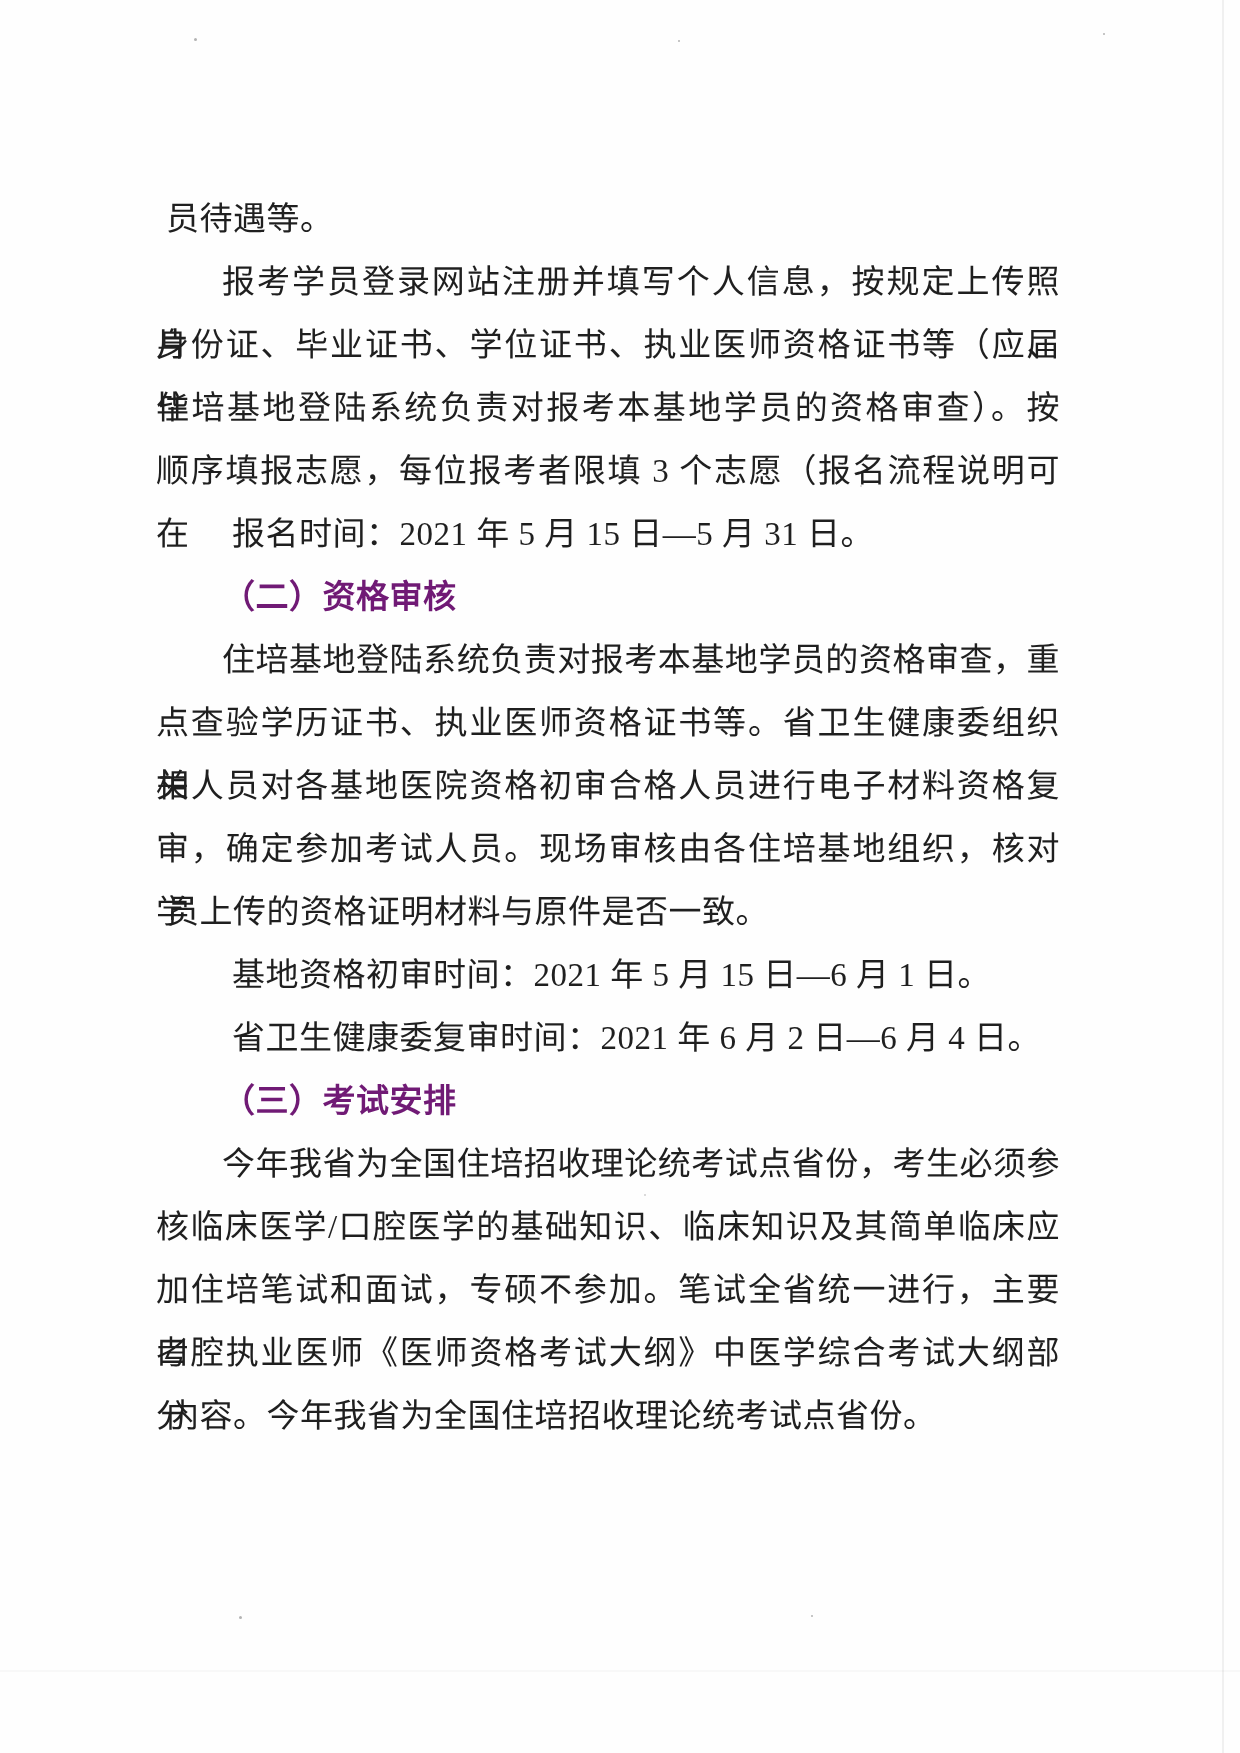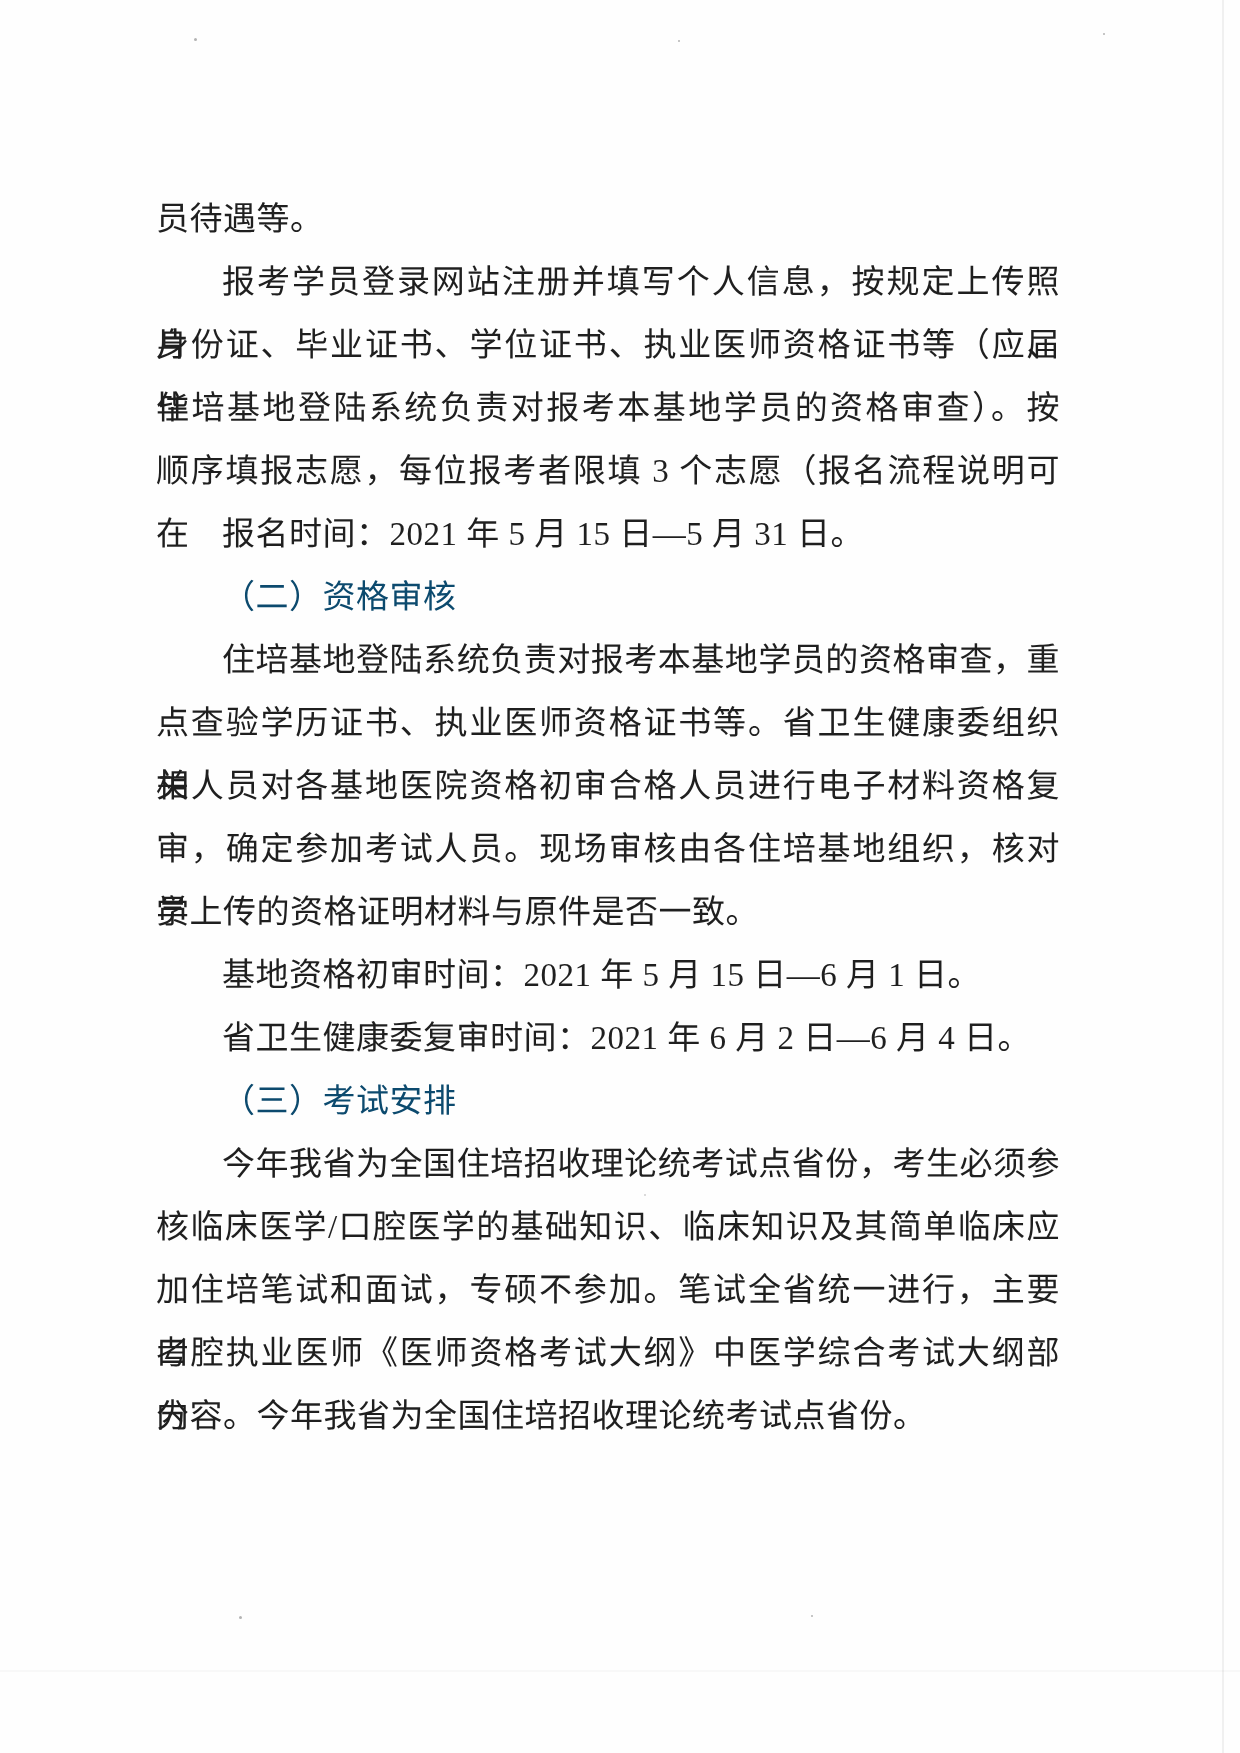--- a/index.html
+++ b/index.html
@@ -25,28 +25,29 @@
   .ln {
     font-size: 33px;
     line-height: 63px;
     height: 63px;
     text-align: justify;
     text-align-last: justify;
     letter-spacing: 0.5px;
   }
   .end {
     text-align-last: left;
+    margin-left: 10px;
   }
   .ind {
     text-indent: 66px;
   }
   .hd {
-    font-weight: normal;
+    font-weight: bold;
     text-align-last: left;
-    color: #0c4a6e;
+    color: #701a75;
   }
   
   .scan-edge {
     position: absolute;
     left: 1222px;
     top: 0;
     width: 2px;
     height: 1753px;
     background: rgba(0,0,0,0.055);
   }

